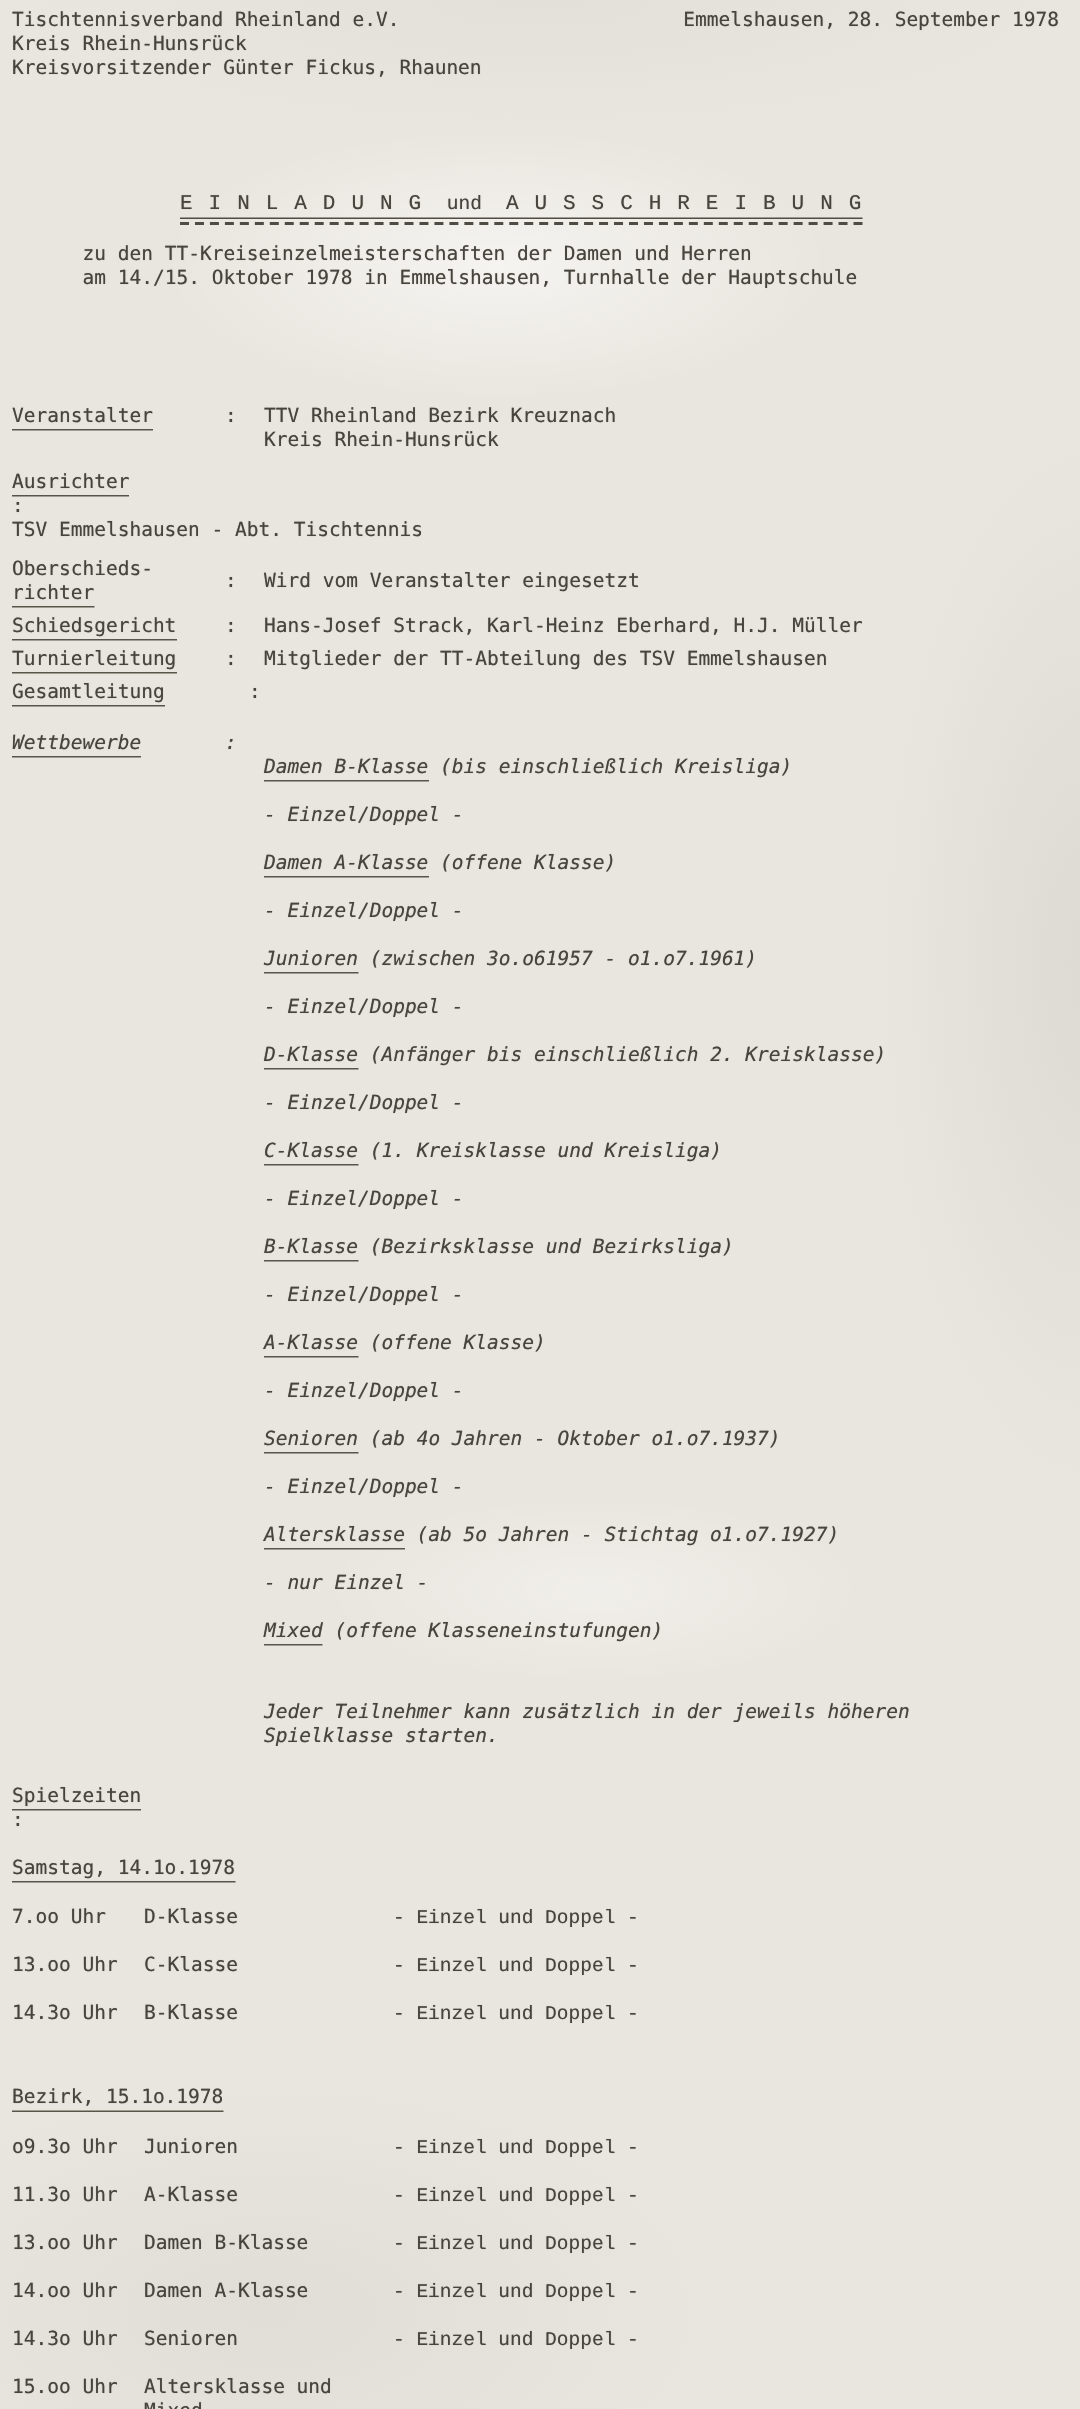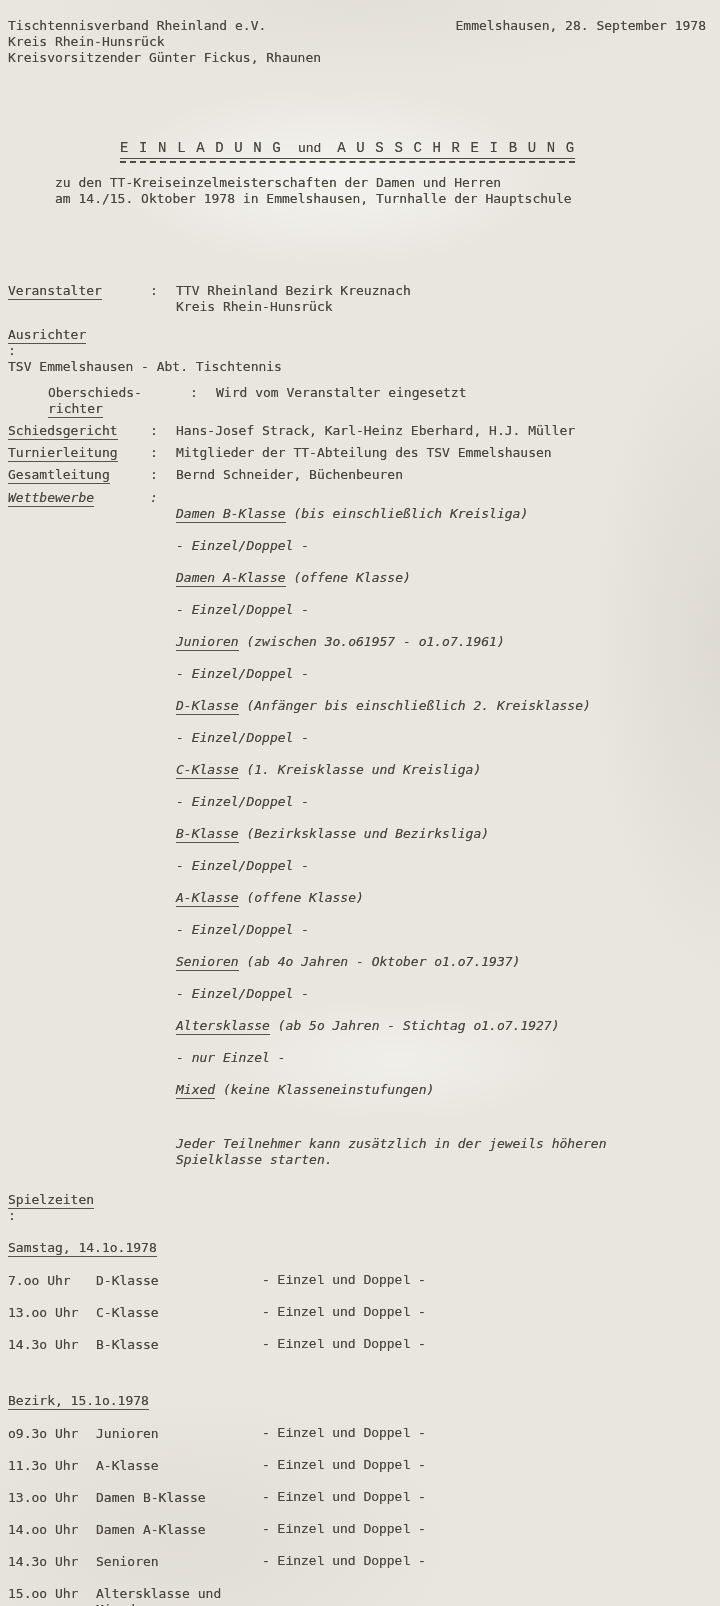--- a/index.html
+++ b/index.html
@@ -9,54 +9,54 @@
     font-size:13px;line-height:16px;
     color:#46443c;
     background-color:#e9e6df;
     background-image:
       radial-gradient(ellipse 320px 130px at 46% 11%, rgba(255,255,255,.55), transparent 70%),
       radial-gradient(ellipse 260px 90px at 55% 66%, rgba(255,255,255,.35), transparent 70%),
       radial-gradient(ellipse 200px 500px at 101% 40%, rgba(115,110,96,.10), transparent 70%),
       radial-gradient(ellipse 420px 220px at 25% 96%, rgba(115,110,96,.07), transparent 70%),
       radial-gradient(ellipse 500px 120px at 50% 0%, rgba(130,124,110,.06), transparent 70%);
   }
-  .page{box-sizing:border-box;height:100%;padding:18px 10px 0 8px;position:relative;
+  .page{box-sizing:border-box;height:100%;padding:6px 10px 0 8px;position:relative;
         text-shadow:0 0 .5px rgba(70,66,56,.55);}
   
   .hdr{display:flex;justify-content:space-between;align-items:flex-start;}
   .hdr-left div{line-height:16px;}
   .hdr-date{margin-right:4px;}
   
   .title-wrap{margin:74px 0 0 112px;width:-moz-fit-content;width:fit-content;
               border-bottom:2px dashed #4f4c43;padding-bottom:2px;font-family:Liberation Mono, monospace;}
   .title-line{border-bottom:1px solid #4f4c43;padding-bottom:1px;display:inline-block;}
   .title-word{letter-spacing:.08em;font-size:14px;}
   .title-conj{margin:0 16px;}
   .subtitle{margin:12px 0 0 47px;white-space:pre-line;}
   
   .sections{margin-top:76px;}
   .row{display:flex;align-items:flex-start;}
-  .row.bottom{align-items:flex-start;margin-left:40px;}
+  .row.bottom{align-items:center;}
   .lab{width:142px;flex:none;}
   .colon{width:26px;flex:none;}
   .val{flex:1;white-space:pre-line;}
   .ul{border-bottom:1px solid #57544a;padding-bottom:1px;}
   
   .comp-sub:empty{display:none;}
   .comp-note{margin-top:6px;white-space:pre-line;}
   
   .sched-head{margin-bottom:1px;}
   .srow{display:flex;}
   .stime{width:88px;flex:none;}
   .sclass{width:166px;flex:none;}
   .snote{flex:1;font-family:Liberation Mono, monospace;}
   .sched-gap{height:8px;}
   
   .mb12{margin-bottom:12px;} .mb10{margin-bottom:10px;flex-direction:column;} .mb8{margin-bottom:8px;font-style:italic;}
-  .mb7{margin-bottom:7px;} .mb6{margin-bottom:6px;}
+  .mb7{margin-bottom:18px;gap:16px;} .mb6{margin-bottom:6px;}
 </style>
 </head>
 <body>
 
 <div class="page">
 
   <div class="hdr">
     <div class="hdr-left">
       <div>Tischtennisverband Rheinland e.V.</div>
       <div>Kreis Rhein-Hunsrück</div>
@@ -103,21 +103,20 @@
 
     <div class="row mb6">
       <div class="lab"><span class="ul">Turnierleitung</span></div>
       <div class="colon">:</div>
       <div class="val">Mitglieder der TT-Abteilung des TSV Emmelshausen</div>
     </div>
 
     <div class="row mb7">
       <div class="lab"><span class="ul">Gesamtleitung</span></div>
       <div class="colon">:</div>
-      <div class="val">Bernd Schneider, Büchenbeuren</div>
     </div>
 
     <div class="row mb8">
       <div class="lab"><span class="ul">Wettbewerbe</span></div>
       <div class="colon">:</div>
       <div class="val">
         <div class="comp-line"><span class="ul">Damen B-Klasse</span><span> (bis einschließlich Kreisliga)</span></div>
         <div class="comp-sub">- Einzel/Doppel -</div>
         <div class="comp-line"><span class="ul">Damen A-Klasse</span><span> (offene Klasse)</span></div>
         <div class="comp-sub">- Einzel/Doppel -</div>
@@ -128,21 +127,21 @@
         <div class="comp-line"><span class="ul">C-Klasse</span><span> (1. Kreisklasse und Kreisliga)</span></div>
         <div class="comp-sub">- Einzel/Doppel -</div>
         <div class="comp-line"><span class="ul">B-Klasse</span><span> (Bezirksklasse und Bezirksliga)</span></div>
         <div class="comp-sub">- Einzel/Doppel -</div>
         <div class="comp-line"><span class="ul">A-Klasse</span><span> (offene Klasse)</span></div>
         <div class="comp-sub">- Einzel/Doppel -</div>
         <div class="comp-line"><span class="ul">Senioren</span><span> (ab 4o Jahren - Oktober o1.o7.1937)</span></div>
         <div class="comp-sub">- Einzel/Doppel -</div>
         <div class="comp-line"><span class="ul">Altersklasse</span><span> (ab 5o Jahren - Stichtag o1.o7.1927)</span></div>
         <div class="comp-sub">- nur Einzel -</div>
-        <div class="comp-line"><span class="ul">Mixed</span><span> (keine Klasseneinstufungen)</span></div>
+        <div class="comp-line"><span class="ul">Mixed</span><span> (offene Klasseneinstufungen)</span></div>
         
         <div class="comp-note">Jeder Teilnehmer kann zusätzlich in der jeweils höheren
 Spielklasse starten.</div>
       </div>
     </div>
 
     <div class="row mb10">
       <div class="lab"><span class="ul">Spielzeiten</span></div>
       <div class="colon">:</div>
       <div class="val">

